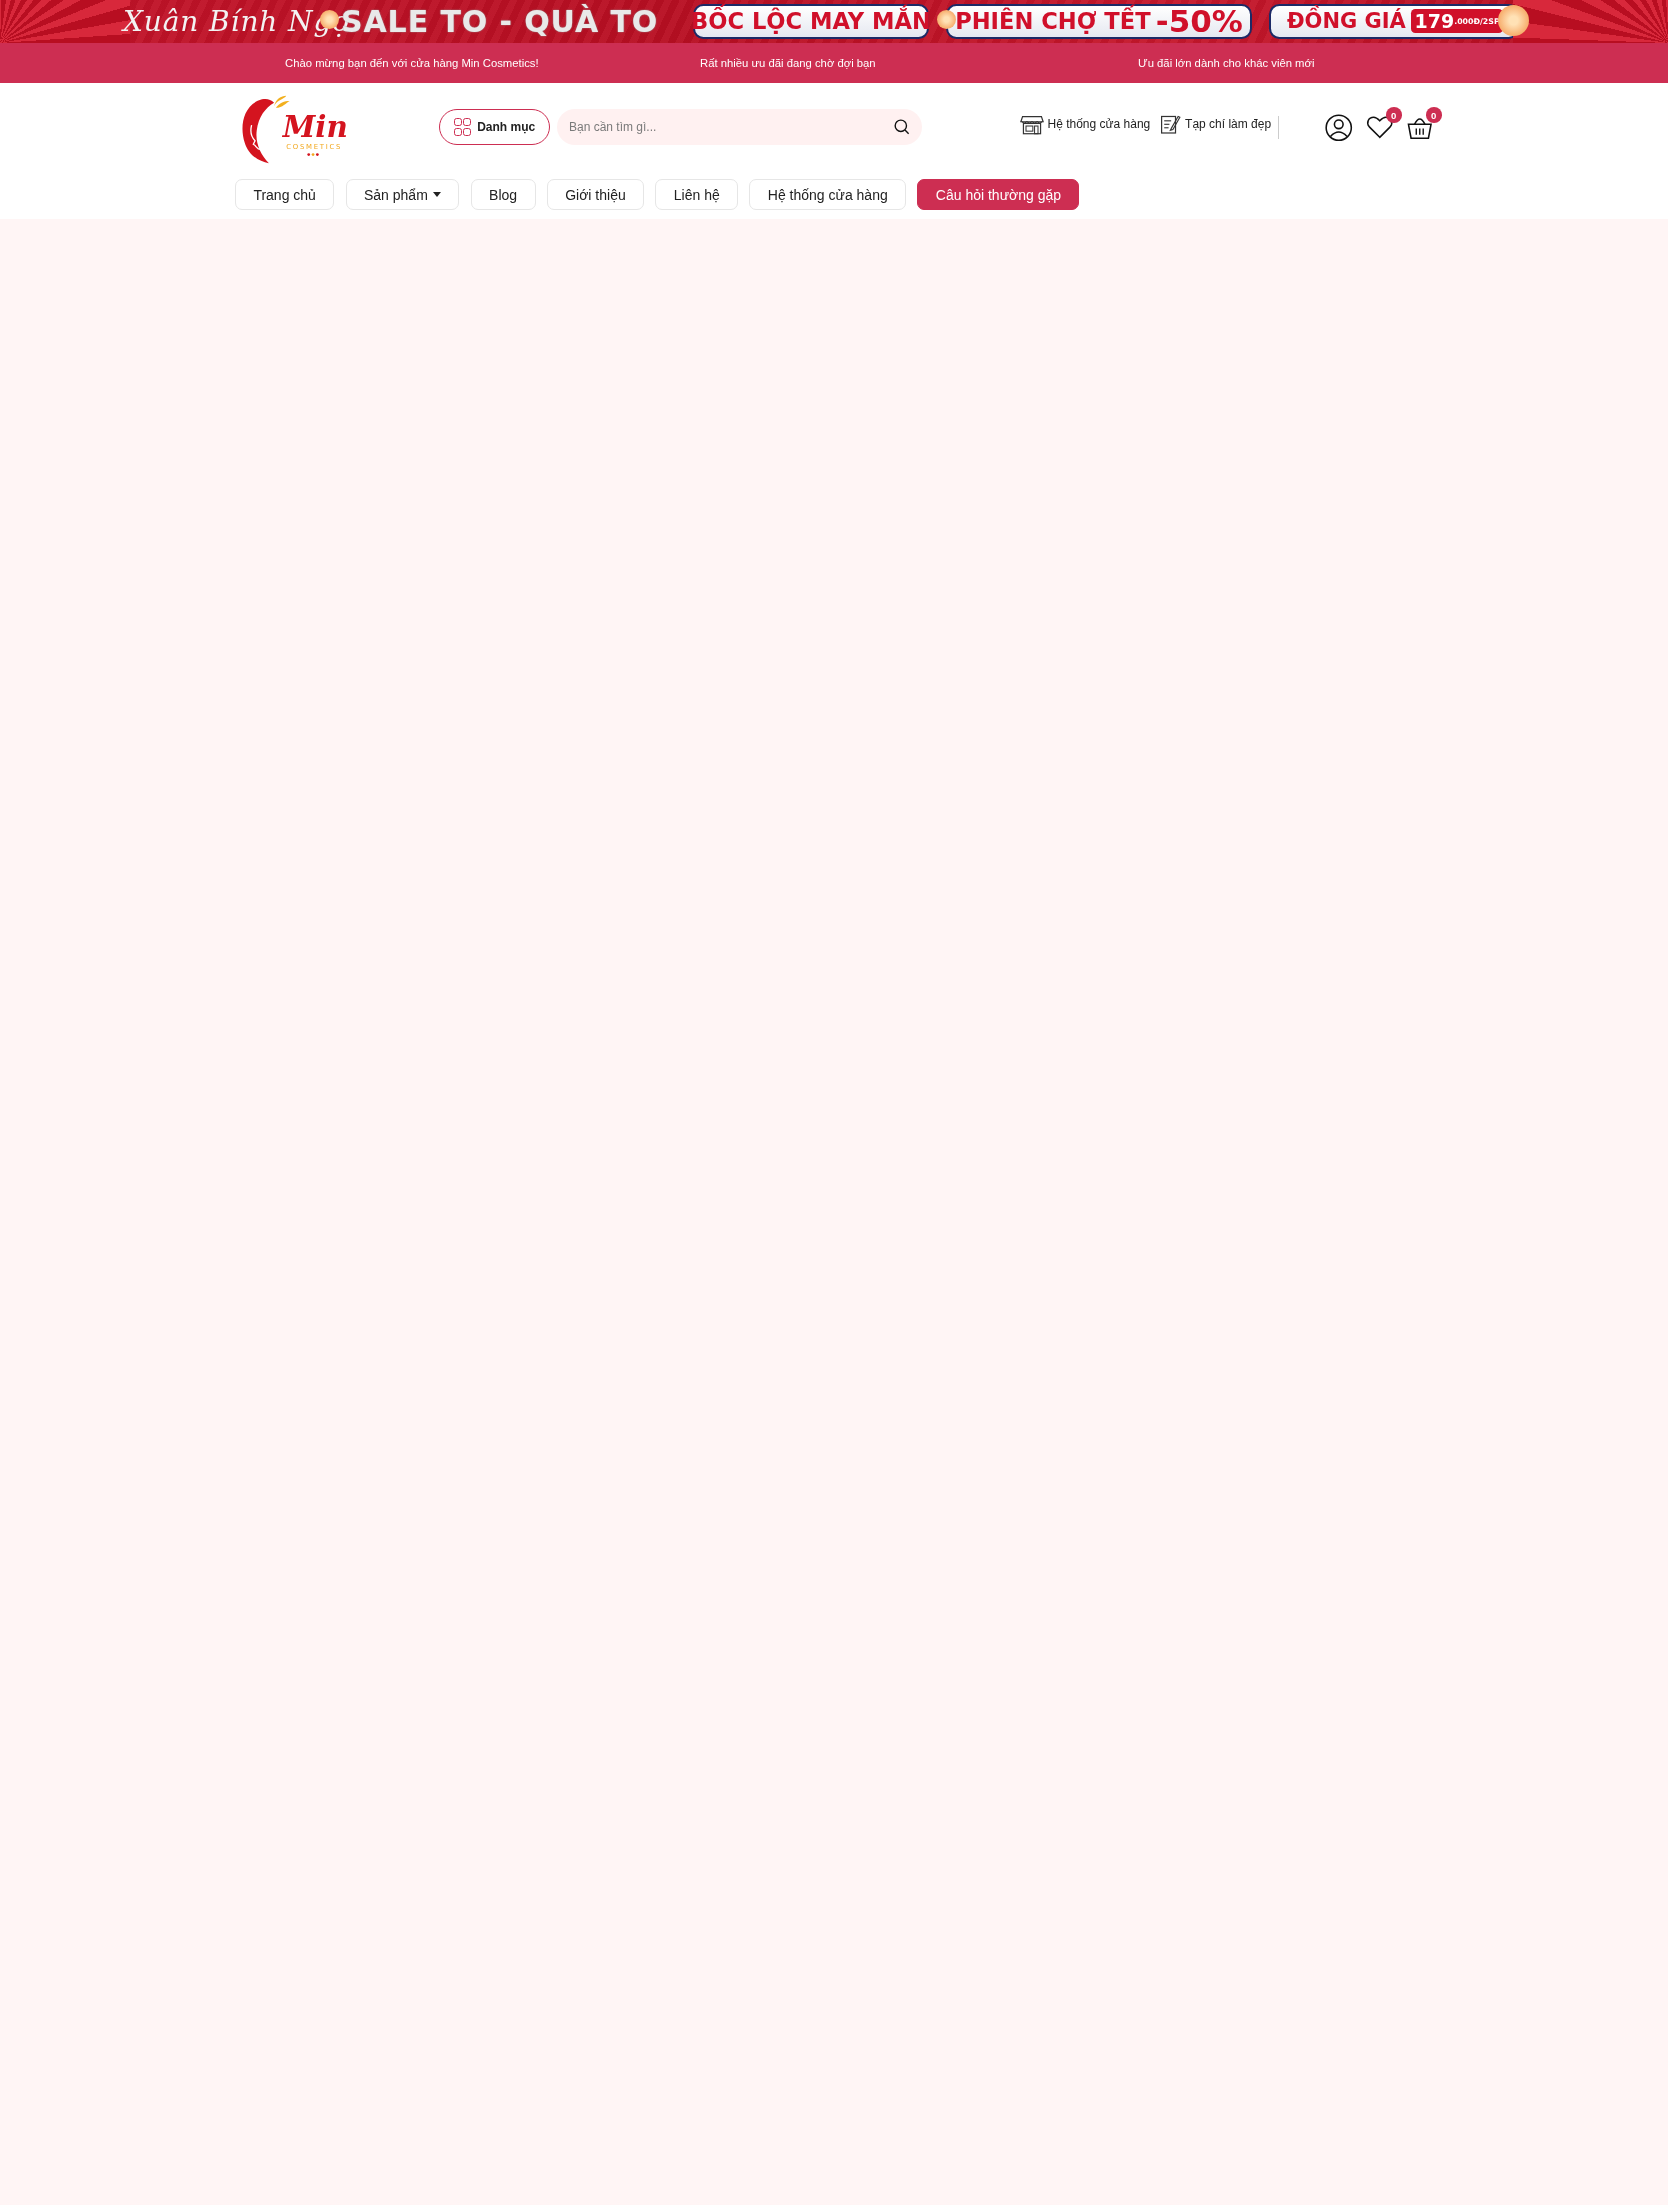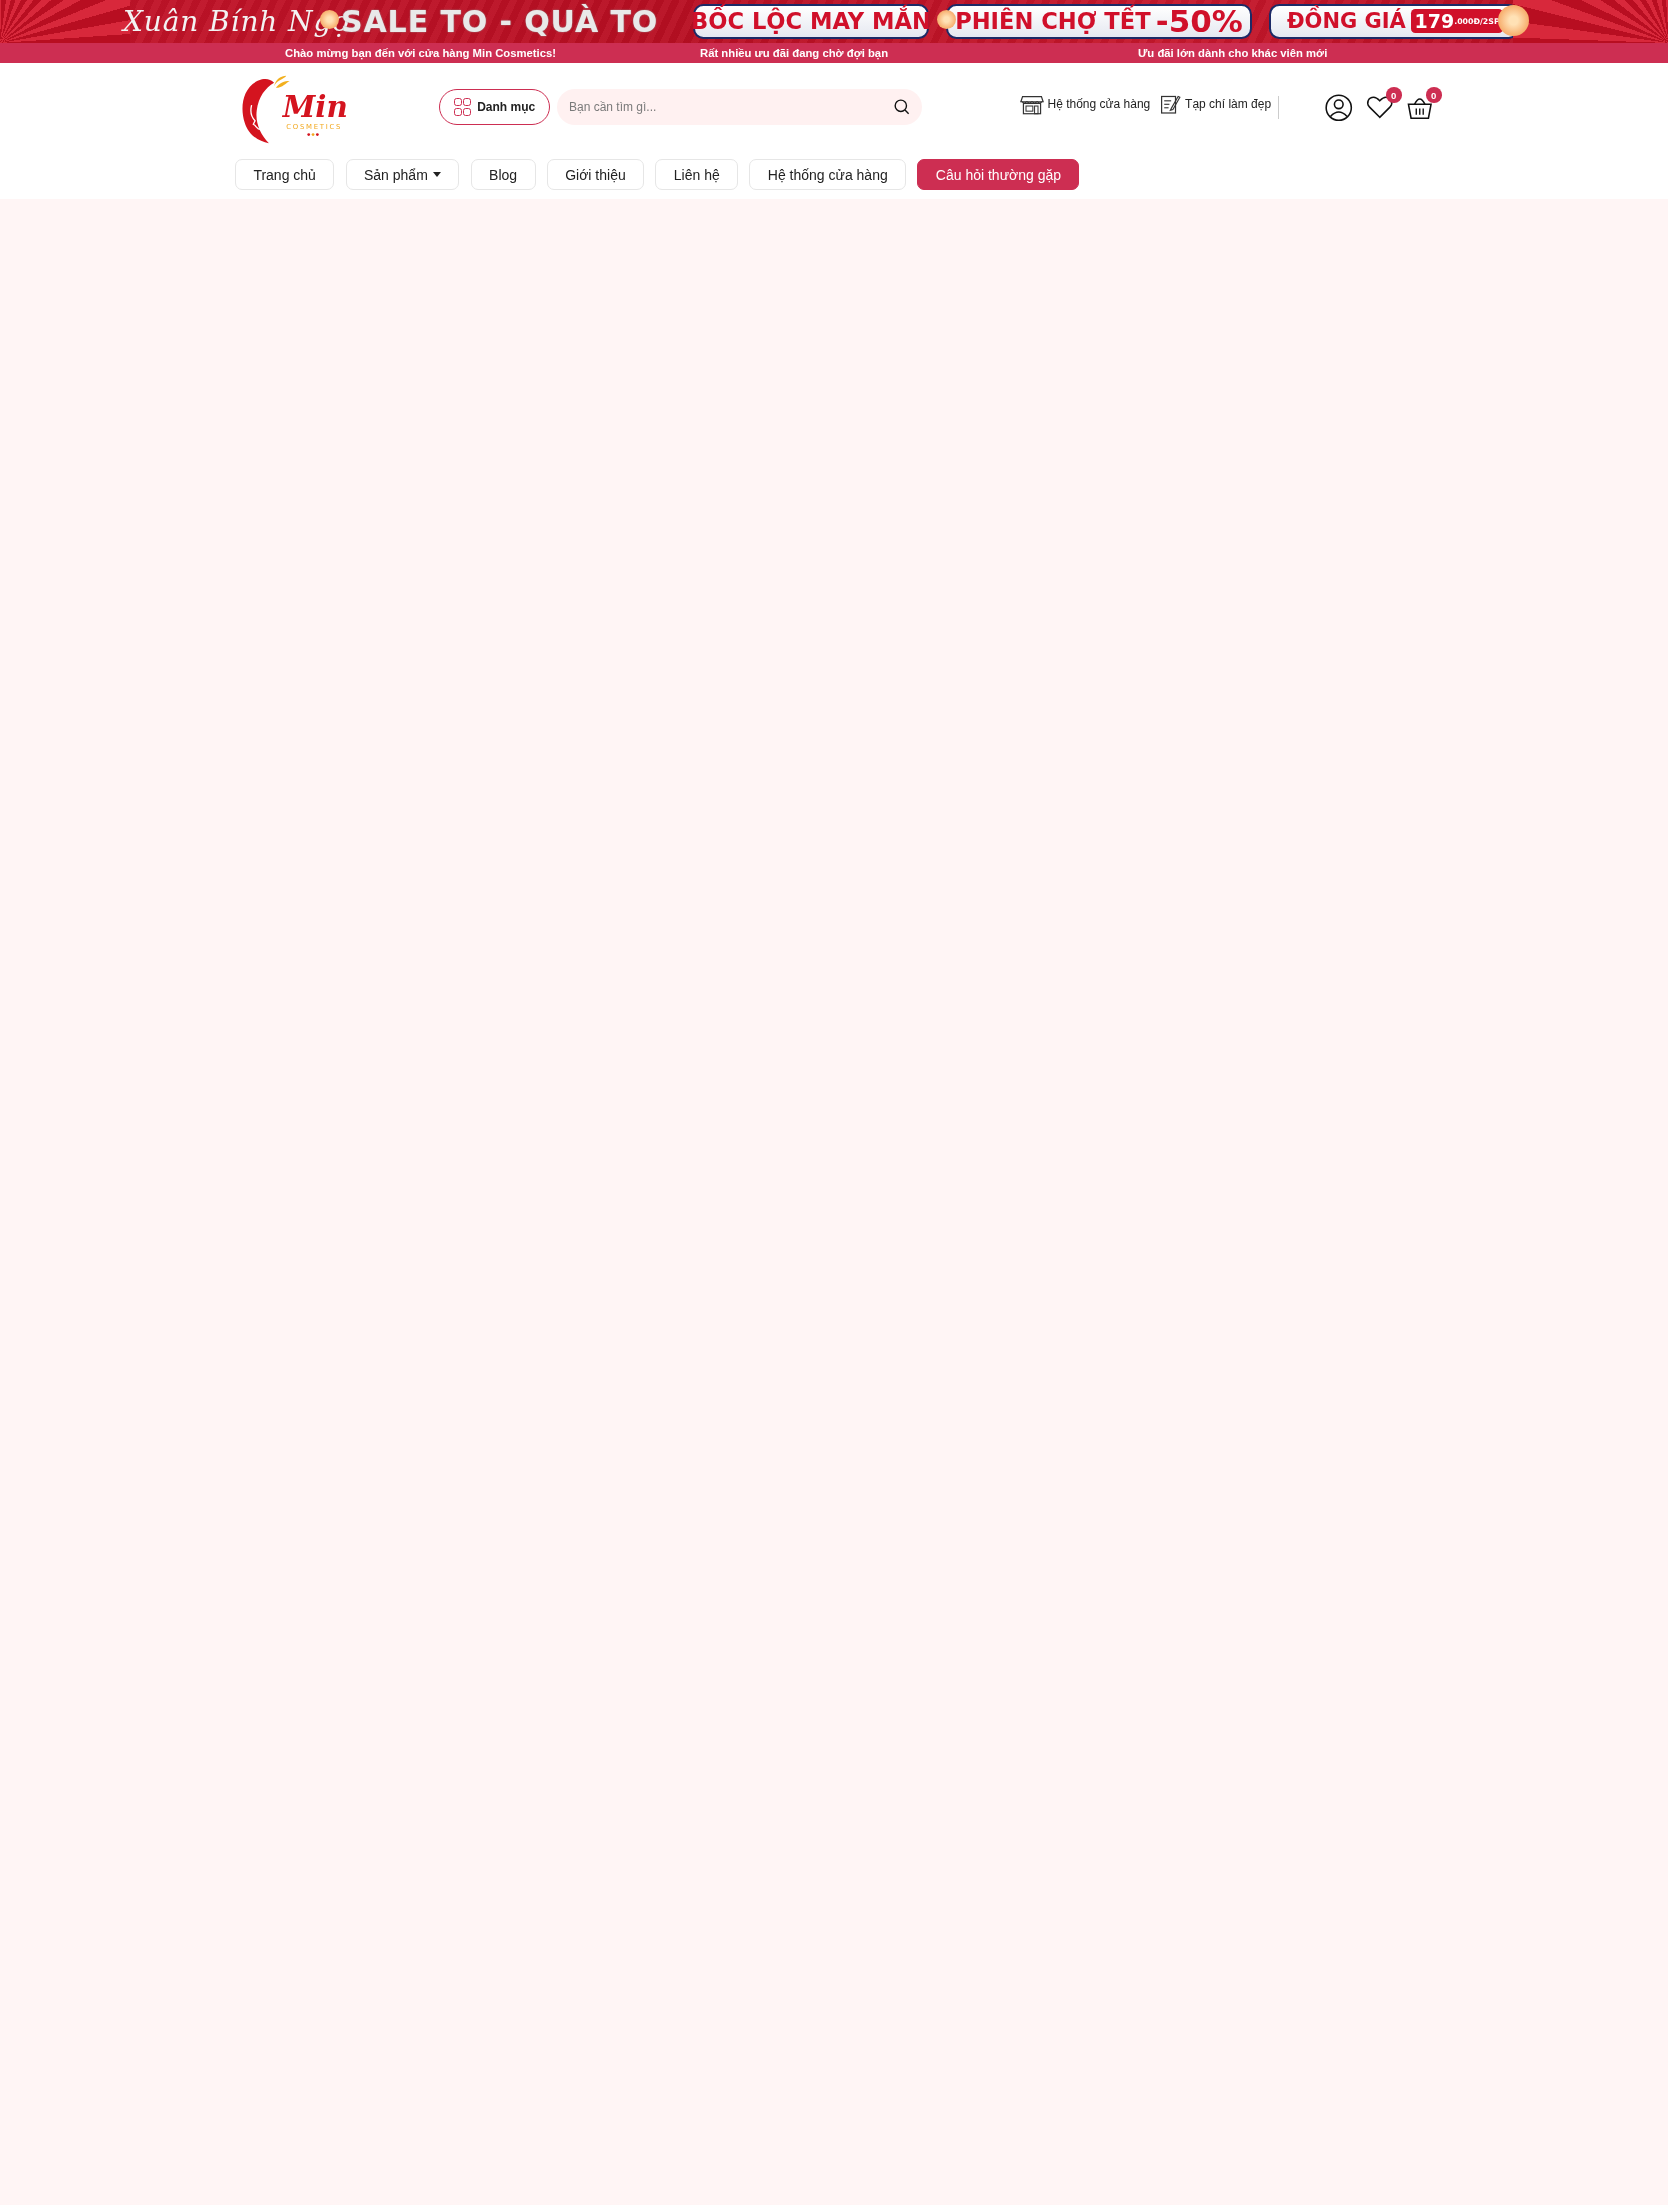--- a/index.html
+++ b/index.html
@@ -16,21 +16,21 @@
   .promo .pill.p1 { left: 693px; width: 236px; font-size: 22.6px; }
   .promo .pill.p2 { left: 946px; width: 306px; font-size: 22.6px; }
   .promo .pill.p2 .big { font-size: 31px; margin-left: 5.2px; }
   .promo .pill.p3 { left: 1269px; width: 250px; font-size: 21px; justify-content: flex-start; padding-left: 16px; gap: 5.2px; }
   .promo .price { background: #d0102a; color: #fff; border-radius: 4.3px; font-size: 19px; padding: 0 3.5px; height: 24px; display: inline-flex; align-items: center; text-align: center; }
   .promo .price small { font-size: 7.8px; margin-left: 0; }
   .promo .fan { position: absolute; right: 0; top: 0; width: 156px; height: 43px; background: repeating-conic-gradient(from 200deg at 100% 100%, #d8283b 0 6deg, #b80e21 6deg 12deg); }
   .promo .fan-l { position: absolute; left: 0; top: 0; width: 130px; height: 43px; background: repeating-conic-gradient(from 20deg at 0% 100%, #d8283b 0 6deg, #b80e21 6deg 12deg); }
 
   
-  .announce { height: 20px; background: #cd2e52; color: #fff; display: flex; align-items: center; font-size: 11.3px; font-weight: bold; }
+  .announce { height: 40px; background: #cd2e52; color: #fff; display: flex; align-items: center; font-size: 11.3px; font-weight: normal; }
   .announce span { position: absolute; }
 
   
   .header { background: #fff; height: 136px; position: relative; }
   .logo { position: absolute; left: 236px; top: 8.7px; width: 116px; height: 75px; }
   .cat-btn { position: absolute; left: 439px; top: 26px; width: 111px; height: 36px; border: 1.3px solid #cd2e52; border-radius: 18px; display: flex; align-items: center; justify-content: center; gap: 6px; font-size: 12px; font-weight: bold; color: #222; background: #fff; cursor: pointer; }
   .cat-icon { width: 17.4px; height: 17.4px; display: grid; grid-template-columns: 1fr 1fr; gap: 1.7px; }
   .cat-icon i { border: 1.7px solid #cd2e52; border-radius: 2.6px; display: block; }
   .search { position: absolute; left: 557px; top: 26px; width: 365px; height: 36px; background: #fff1f1; border-radius: 18px; display: flex; align-items: center; padding: 0 12px 0 12px; }
   .search input { flex: 1; border: none; background: transparent; font-size: 12px; color: #333; outline: none; font-family: Liberation Sans, sans-serif; }

